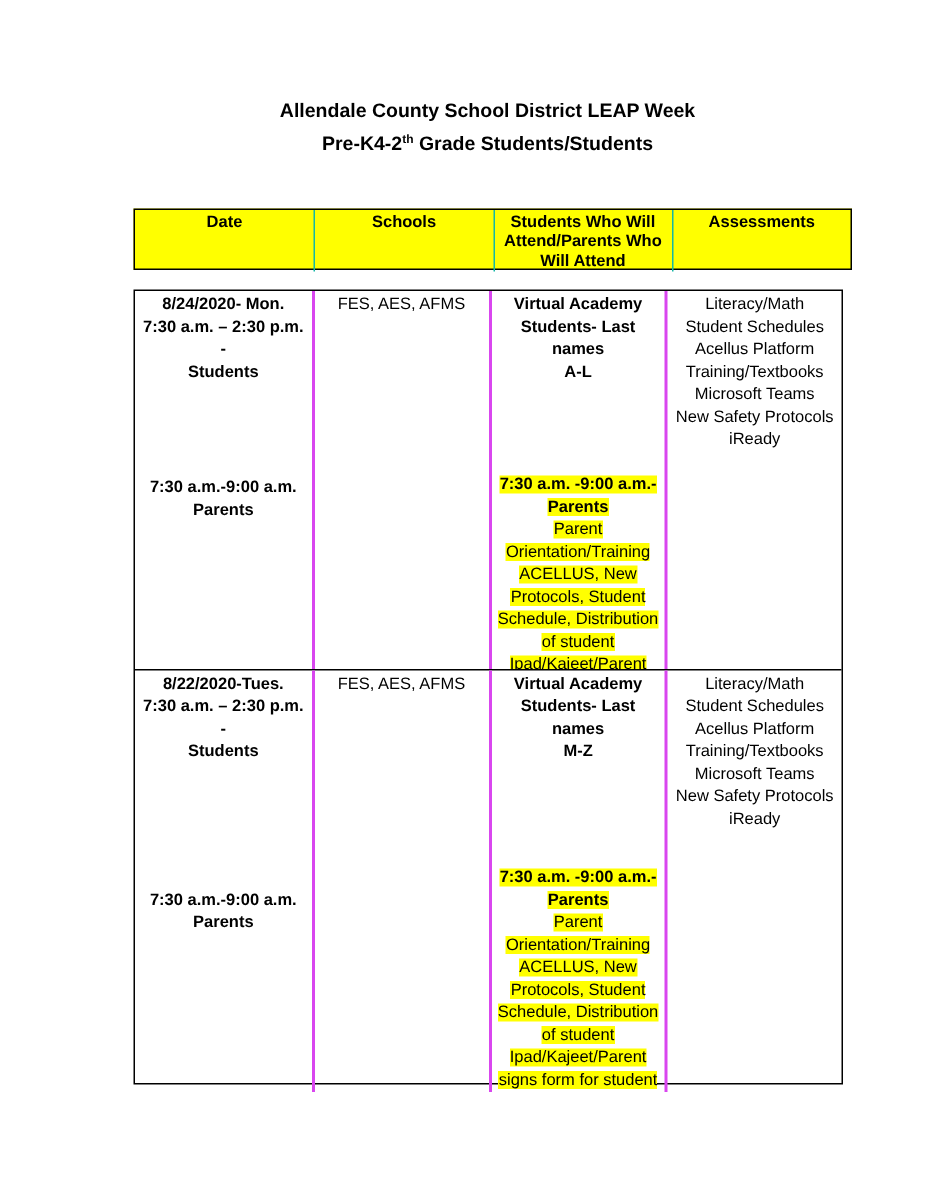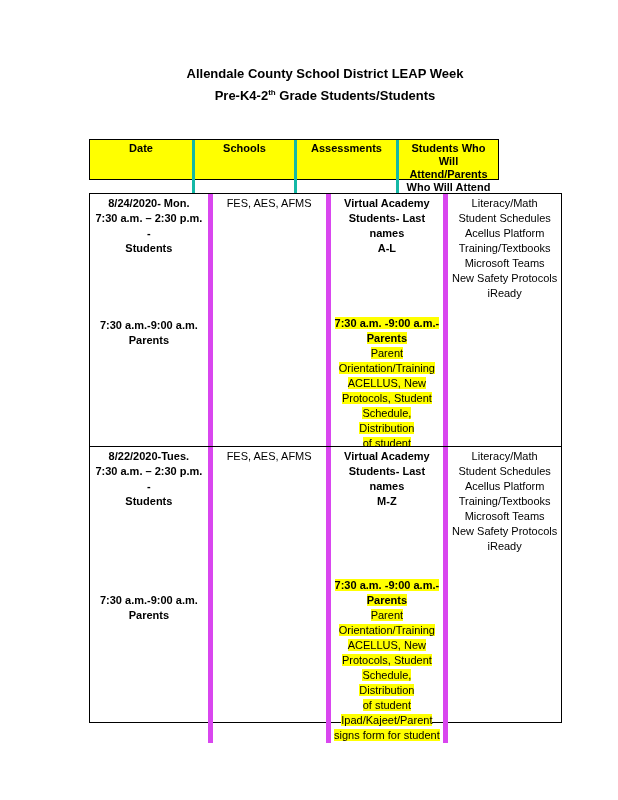--- a/index.html
+++ b/index.html
@@ -12,71 +12,71 @@
     overflow:hidden;
     margin-left:16px;
   }
   .doc-title{
     position:absolute;top:64px;left:0;right:0;
     text-align:center;font-weight:bold;
     font-size:13px;line-height:19px;
   }
   .doc-title sup{font-size:8px;}
   .header-table{
-    position:absolute;top:139px;left:73px;width:410px;height:41px;
+    position:absolute;top:139px;left:73px;width:479px;height:41px;
     background:#FFFF00;
     border:1px solid #000;
     display:grid;grid-template-columns:repeat(4,1fr);
     box-sizing:border-box;
   }
   .header-cell{
     box-sizing:border-box;
     padding:2px 4px 0 4px;
     text-align:center;
     font-weight:bold;font-size:11px;line-height:13px;
   }
-  .header-cell + .header-cell{border-left:3px solid #14b8a6;}
+  .header-cell + .header-cell{border-left:1px solid #14b8a6;}
   .body-table{
     position:absolute;top:193px;left:73px;width:473px;height:530px;
     border:1.5px solid #000;
     display:grid;grid-template-rows:253px 1fr;
     box-sizing:border-box;
   }
   .body-row{display:grid;grid-template-columns:repeat(4,1fr);box-sizing:border-box;}
   .body-row.first{border-bottom:1px solid #000;}
   .cell{
     box-sizing:border-box;
     padding:2px 3px 0 3px;
     text-align:center;
     font-size:11px;line-height:15px;
     overflow:hidden;
   }
-  .cell + .cell{border-left:5px solid #d946ef;}
+  .cell + .cell{border-left:2px solid #d946ef;}
   .bold{font-weight:bold;}
   .hl{background:#FFFF00;padding:0 0;}
   .r1-parents-offset{margin-top:62px;}
   .r1-highlight-offset{margin-top:60px;}
   .r2-parents-offset{margin-top:84px;}
   .r2-highlight-offset{margin-top:69px;}
 </style>
 </head>
 <body>
 
 <div class="page">
 
   <div class="doc-title">
     <div>Allendale County School District LEAP Week</div>
     <div><span>Pre-K4-2</span><sup>th</sup><span> Grade Students/Students</span></div>
   </div>
 
   <div class="header-table">
     <div class="header-cell">Date</div>
     <div class="header-cell">Schools</div>
+    <div class="header-cell">Students Who Will Attend/Parents Who Will Attend</div>
     <div class="header-cell">Assessments</div>
-    <div class="header-cell">Students Who Will Attend/Parents Who Will Attend</div>
   </div>
 
   <div class="body-table">
 
     <div class="body-row first">
       <div class="cell">
         <div>
             <div><span class="bold">8/24/2020- Mon.</span></div>
             <div><span class="bold">7:30 a.m. – 2:30 p.m. -</span></div>
             <div><span class="bold">Students</span></div>

